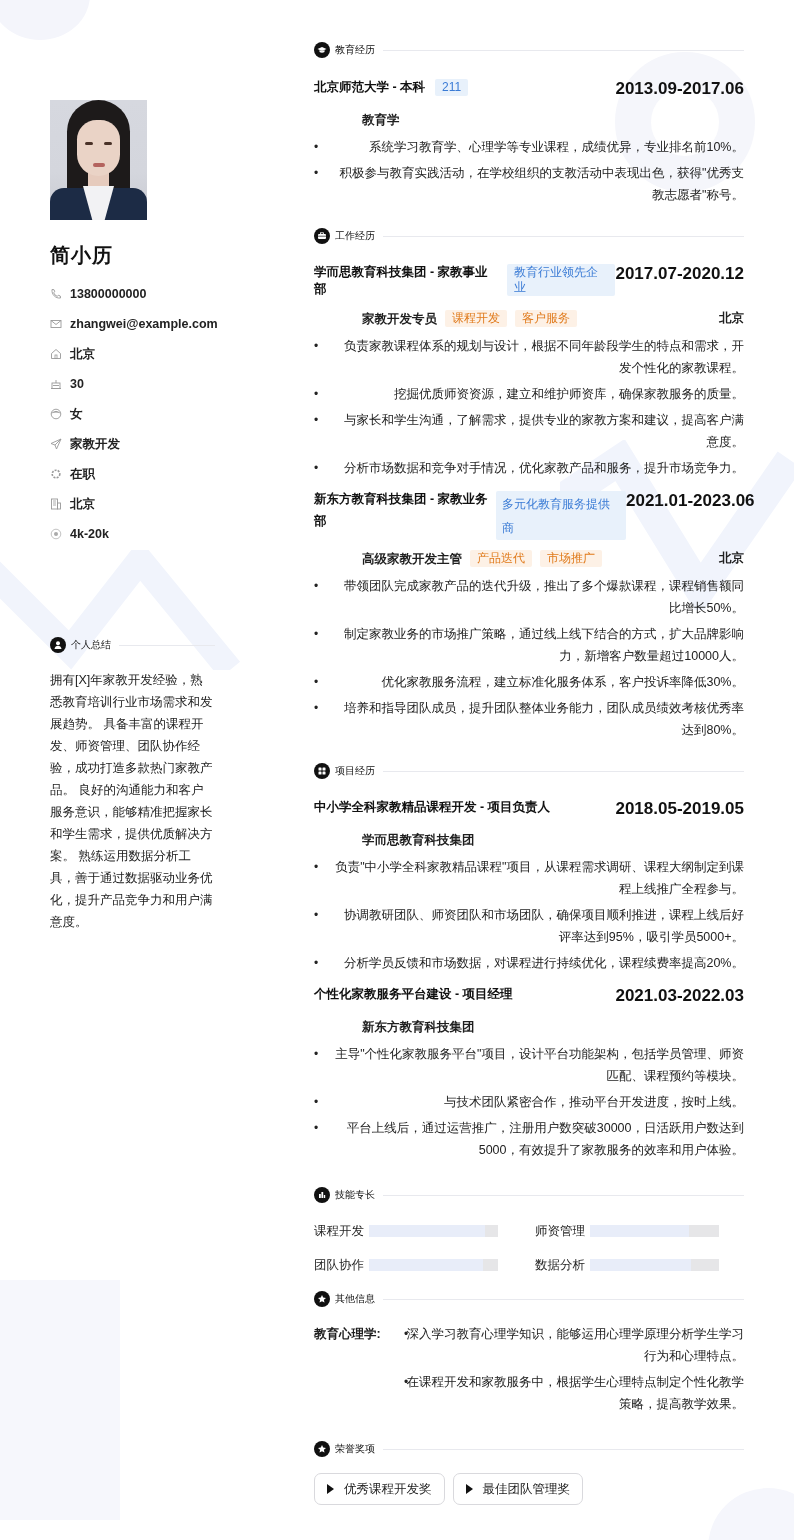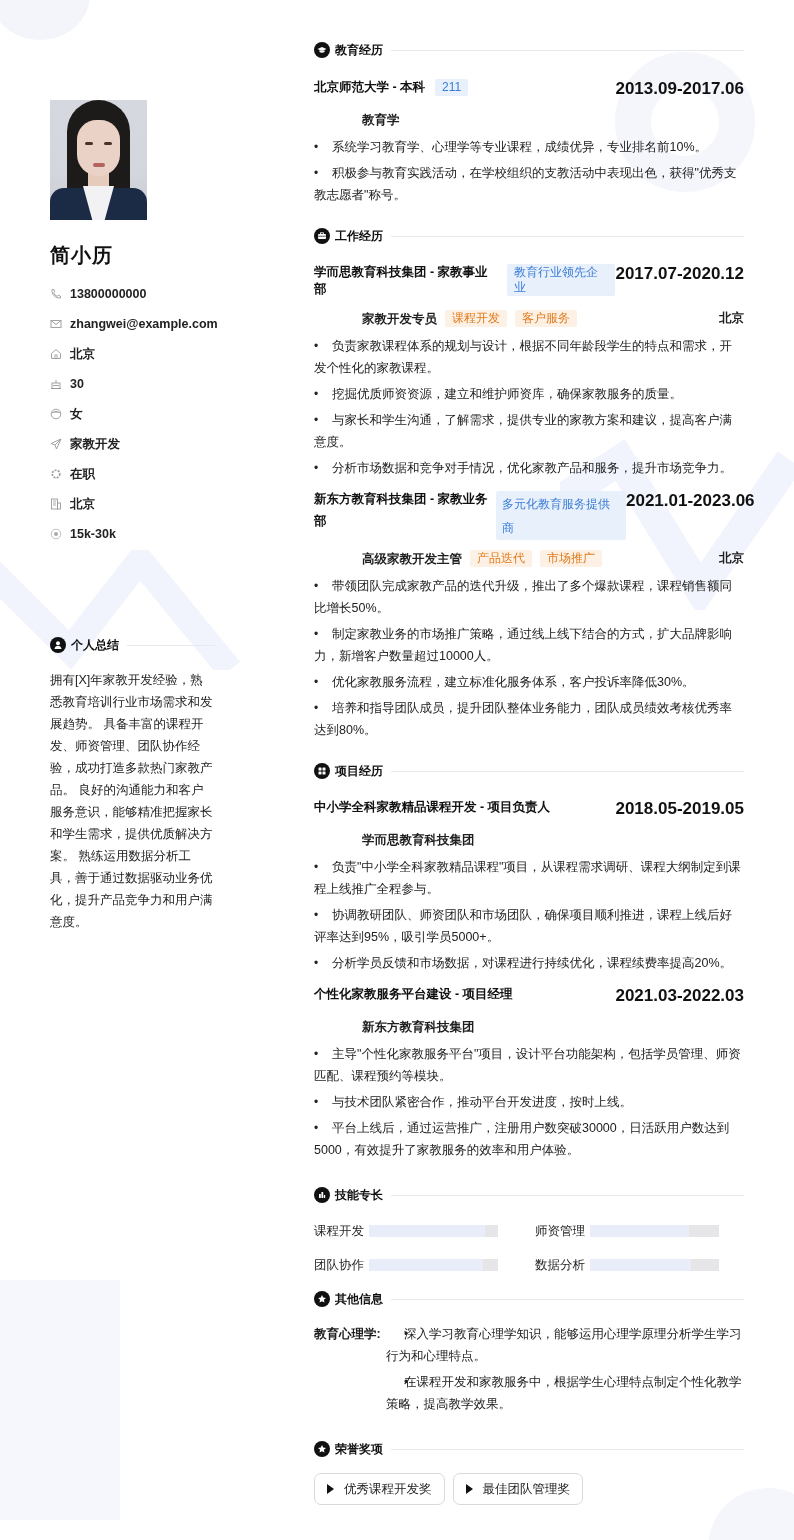--- a/index.html
+++ b/index.html
@@ -29,34 +29,34 @@
   .name { font-size: 20px; font-weight: 600; margin-top: 22px; color: #111; letter-spacing: 1px; }
   .info-list { margin-top: 10px; }
   .info-row { display: flex; align-items: center; height: 30px; font-size: 12.5px; color: #222; font-weight: bold; }
   .info-row .ic { width: 12px; height: 12px; margin-right: 8px; display: inline-flex; align-items: center; justify-content: center; }
   .info-row .ic svg { width: 12px; height: 12px; }
 
   .summary { margin-top: 86px; }
   .sec-head { display: flex; align-items: center; height: 20px; }
   .sec-icon { width: 16px; height: 16px; border-radius: 50%; background: #111; display: inline-flex; align-items: center; justify-content: center; margin-right: 5px; flex: 0 0 16px; }
   .sec-icon svg { width: 10px; height: 10px; }
-  .sec-title { font-size: 12px; font-weight: 700; color: #111; white-space: nowrap; }
+  .sec-title { font-size: 10px; font-weight: 400; color: #111; white-space: nowrap; }
   .sec-line { flex: 1; height: 1px; background: #e8e9ee; margin-left: 8px; }
   .summary-text { margin-top: 14px; font-size: 12.5px; line-height: 22px; color: #222; }
 
   
   .main { position: absolute; left: 314px; top: 40px; width: 430px; }
   .section { position: relative; }
   .entry-head { display: flex; align-items: flex-start; justify-content: space-between; font-size: 12.5px; font-weight: 700; color: #111; }
   .entry-head .left { display: flex; align-items: flex-start; }
   .entry-head .date { font-weight: 700; white-space: nowrap; font-size: 17px; }
   .tag-blue { display: inline-block; background: #e8f1fb; color: #3a7bd5; font-weight: 400; font-size: 12px; padding: 1px 7px; margin-left: 10px; border-radius: 2px; line-height: 15px; }
   .tag-orange { display: inline-block; background: #fdf1e6; color: #e07a1b; font-weight: 400; font-size: 12px; padding: 1px 7px; margin-left: 8px; border-radius: 2px; line-height: 15px; }
   .sub-head { display: flex; justify-content: space-between; font-size: 12.5px; font-weight: 700; margin-top: 8px; line-height: 16px; padding-left: 48px; }
-  ul.bullets { list-style: none; margin-top: 6px; }
+  ul.bullets { list-style: none; margin-top: 6px; text-align: right; }
   ul.bullets li { position: relative; padding-left: 18px; font-size: 12.5px; line-height: 22px; color: #222; margin-bottom: 4px; }
   ul.bullets li::before { content: "•"; position: absolute; left: 0; top: 0; font-size: 12px; color: #222; }
   ul.bullets li.wrapfull { padding-left: 0; text-indent: 18px; }
   ul.bullets li.wrapfull::before { left: 0; text-indent: 0; }
 
   .skills { display: grid; grid-template-columns: 221px 209px; row-gap: 14px; margin-top: 16px; }
   .skill { display: flex; align-items: center; font-size: 12.5px; height: 20px; }
   .skill .lbl { width: 55px; font-size: 12.5px; }
   .skill .bar { width: 129px; height: 12px; background: #e6e6e8; position: relative; }
   .skill .bar .fill { position: absolute; left: 0; top: 0; height: 12px; background: #e8edf9; }
@@ -167,21 +167,21 @@
         </span>
       <span>北京</span>
     </div>
     <div class="info-row">
       <span class="ic">
           <svg viewBox="0 0 12 12">
             <circle cx="6" cy="6" r="4.8" fill="none" stroke="#bbb" stroke-width="0.9"></circle>
             <circle cx="6" cy="6" r="2" fill="#aaa"></circle>
           </svg>
         </span>
-      <span>15k-30k</span>
+      <span>4k-20k</span>
     </div>
   </div>
 
   <div class="summary">
     <div class="sec-head">
       <span class="sec-icon">
           <svg viewBox="0 0 10 10">
             <circle cx="5" cy="3.3" r="2" fill="#fff"></circle>
             <path d="M1.5 9c.4-2.2 1.8-3.2 3.5-3.2S8.1 6.8 8.5 9z" fill="#fff"></path>
           </svg>

